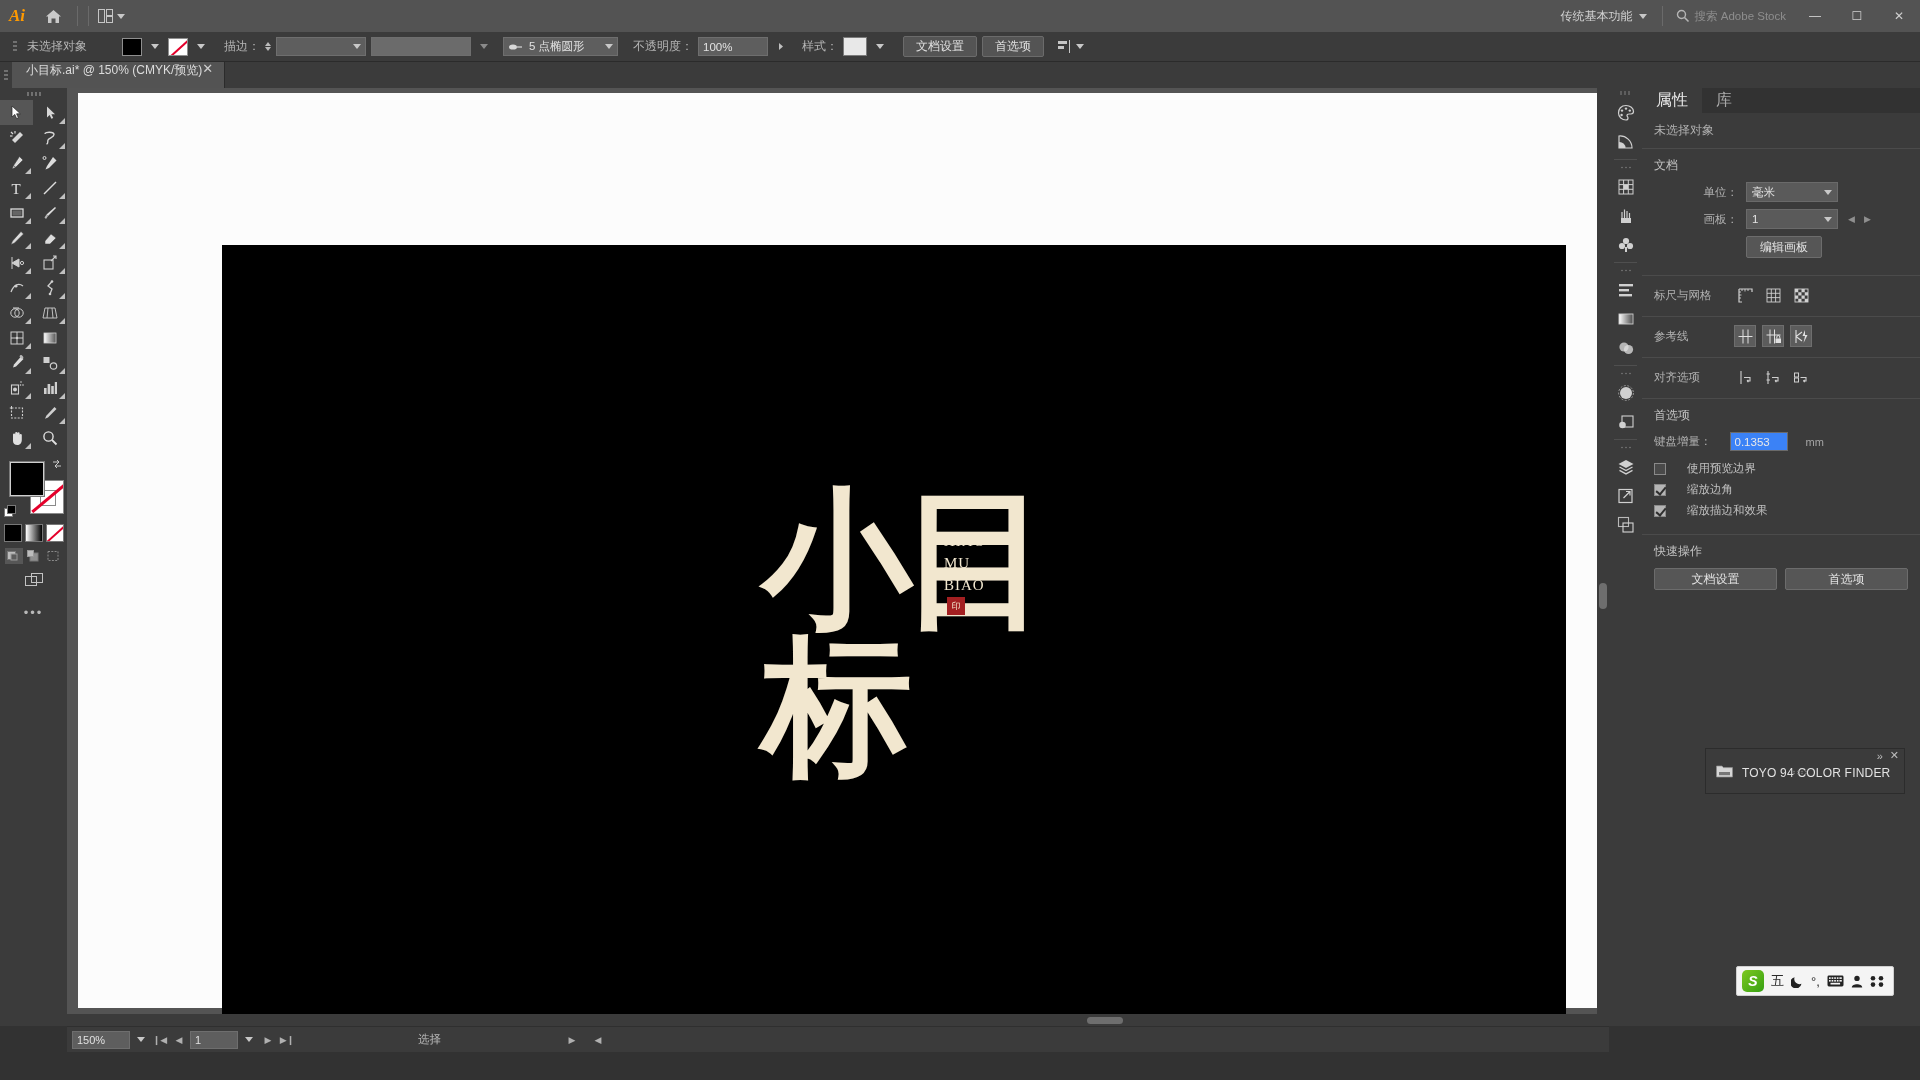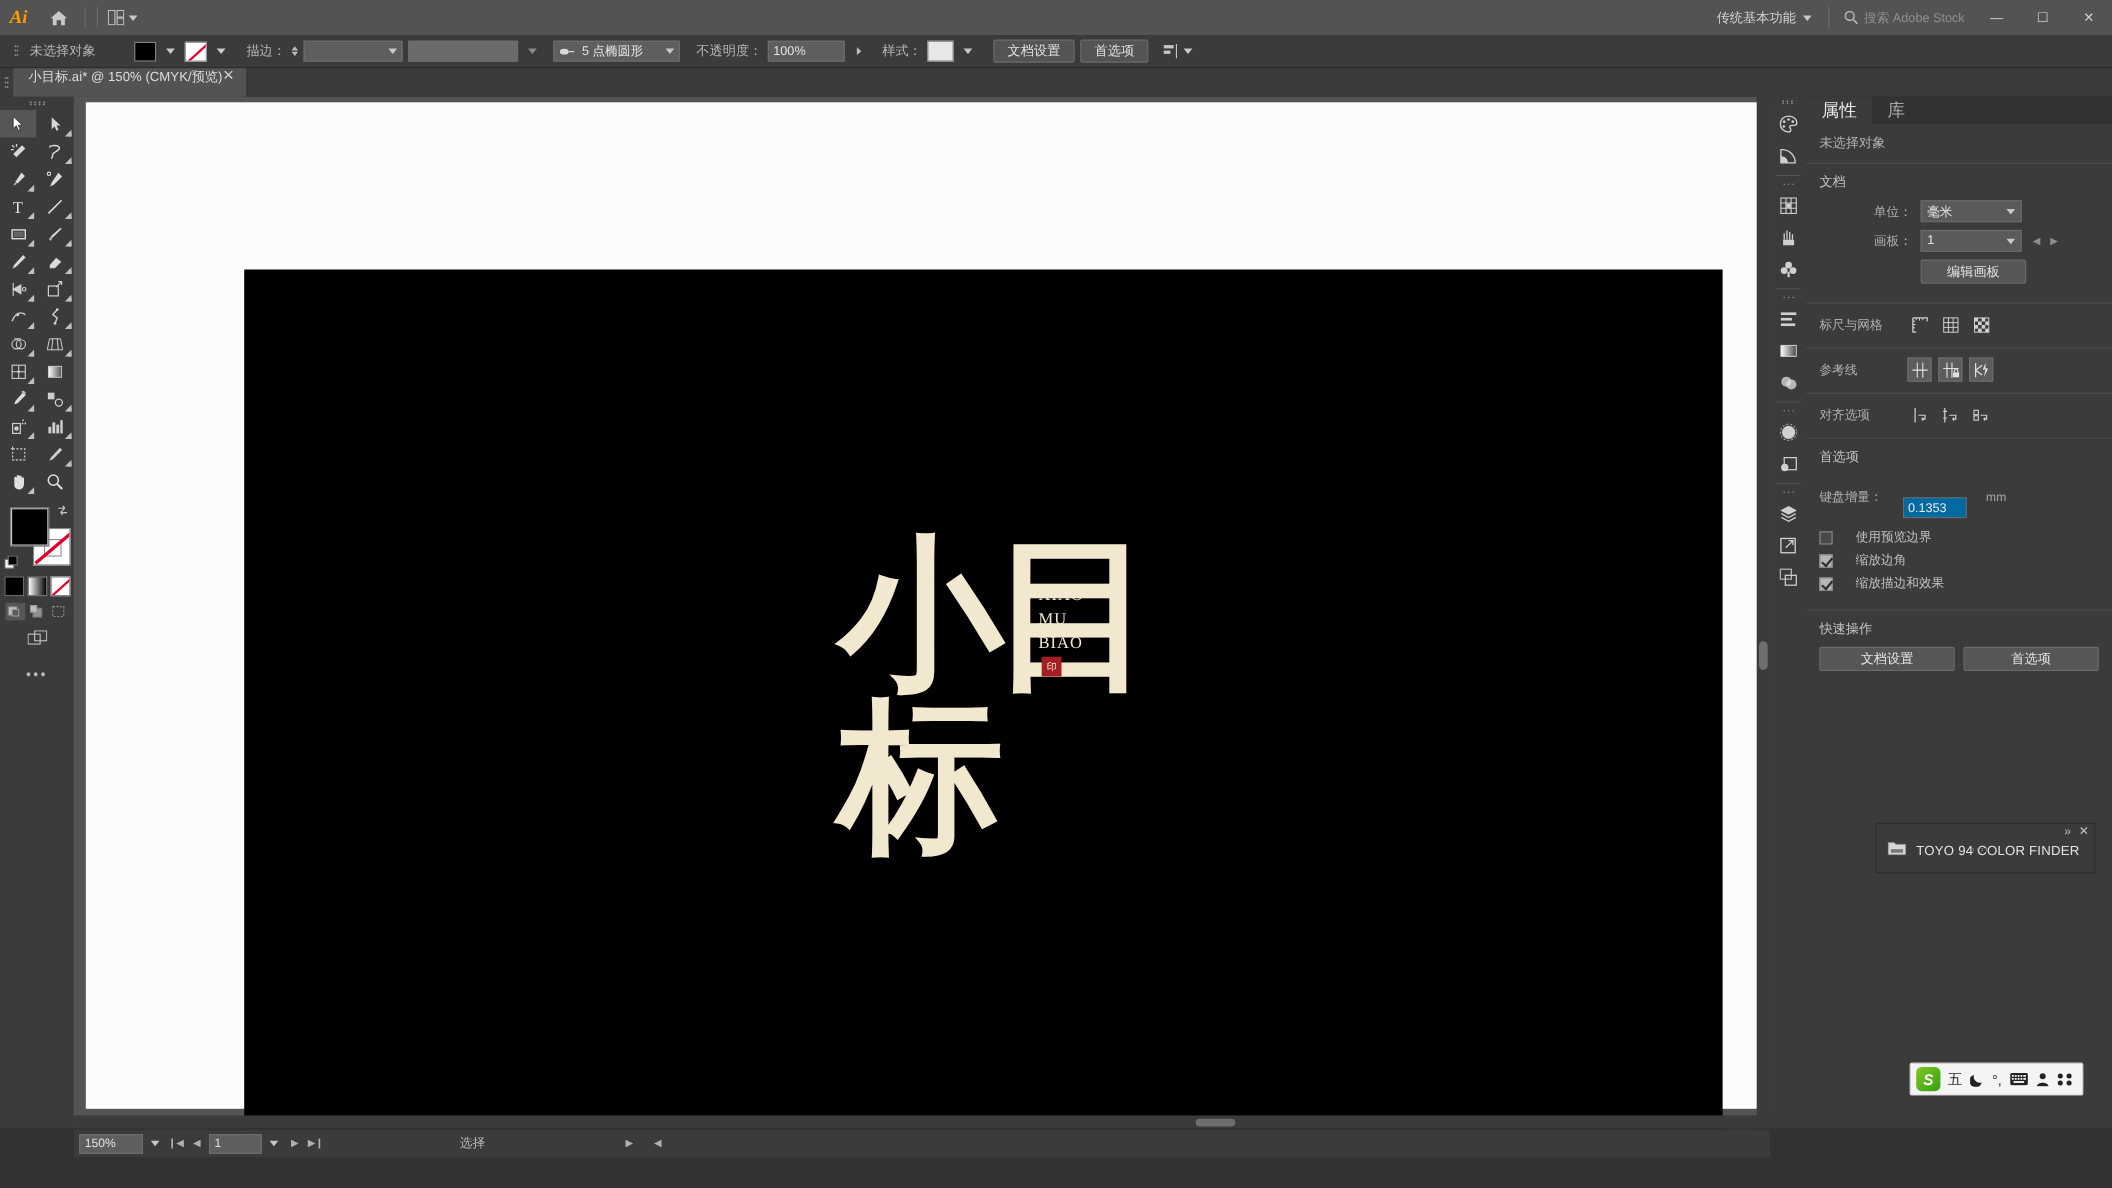--- a/index.html
+++ b/index.html
@@ -232,22 +232,22 @@
     height:22px; background:#565656; border:1px solid #6c6c6c; color:#e4e4e4;
     font-size:12px; display:flex; align-items:center; justify-content:center;
     border-radius:2px;
   }
   .psec-row { display:flex; align-items:center; }
   .psec-row .plabel { font-size:11.5px; color:#b0b0b0; width:80px; }
   .picons { display:flex; gap:6px; }
   .picon { width:22px; height:22px; display:flex; align-items:center; justify-content:center; }
   .picon.on { background:#5c5c5c; border:1px solid #6e6e6e; }
   .pinput {
-    height:19px; background:#0369a1; border:1px solid #6a6a6a; color:#e8e8e8;
-    font-size:11.5px; display:flex; align-items:center; padding:0 4px; width:58px;margin-top:20px;
+    height:19px; background:#3b82f6; border:1px solid #6a6a6a; color:#e8e8e8;
+    font-size:11.5px; display:flex; align-items:center; padding:0 4px; width:58px;
   }
   .pcheck { display:flex; align-items:center; gap:21px; margin-bottom:6px; }
   .cbox { width:12px; height:12px; border:1px solid #8a8a8a; background:#4a4a4a; position:relative; }
   .cbox.on { background:#b5b5b5; }
   .cbox.on::after {
     content:""; position:absolute; left:3px; top:0px; width:4px; height:8px;
     border-right:2px solid #2e2e2e; border-bottom:2px solid #2e2e2e; transform:rotate(40deg);
   }
   .pcheck-lab { font-size:11.5px; color:#c0c0c0; }
   .qa-btns { display:flex; gap:8px; }
@@ -920,21 +920,21 @@
           <span>1</span>
           <span class="arrow-dn"></span>
         </div>
         <div class="pnav">
           <span>◀</span>
           <span>▶</span>
         </div>
       </div>
       <div class="prow">
         <div class="prow-label"></div>
-        <div class="pbtn" style="width:96px;">编辑画板</div>
+        <div class="pbtn" style="width:76px;">编辑画板</div>
       </div>
     </div>
 
     <div class="psec">
       <div class="psec-row">
         <div class="plabel">标尺与网格</div>
         <div class="picons">
           <div class="picon">
             <svg width="17" height="17" viewBox="0 0 17 17">
                 <path d="M2 2 L15 2 L15 5 M2 2 L2 15 L5 15" fill="none" stroke="#d0d0d0" stroke-width="1.2"></path>

